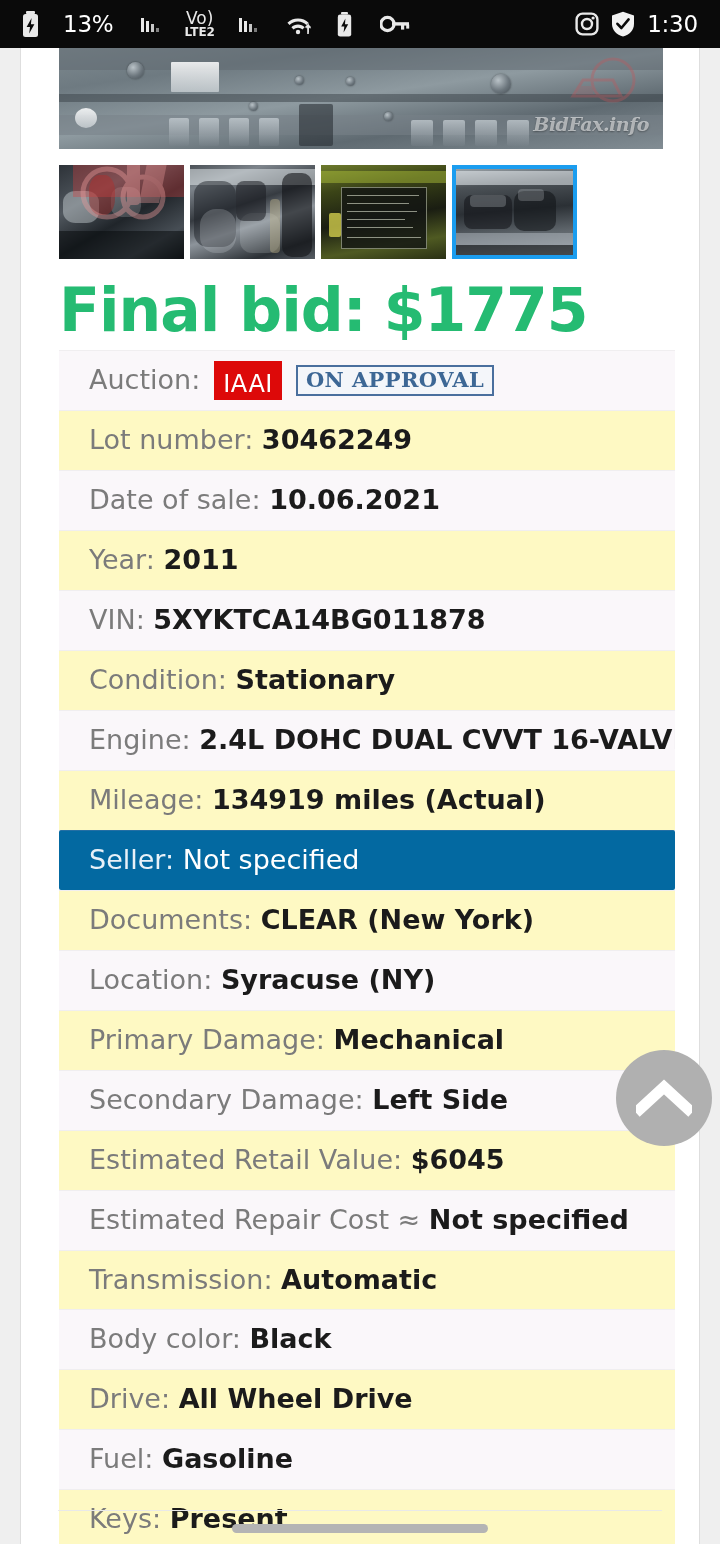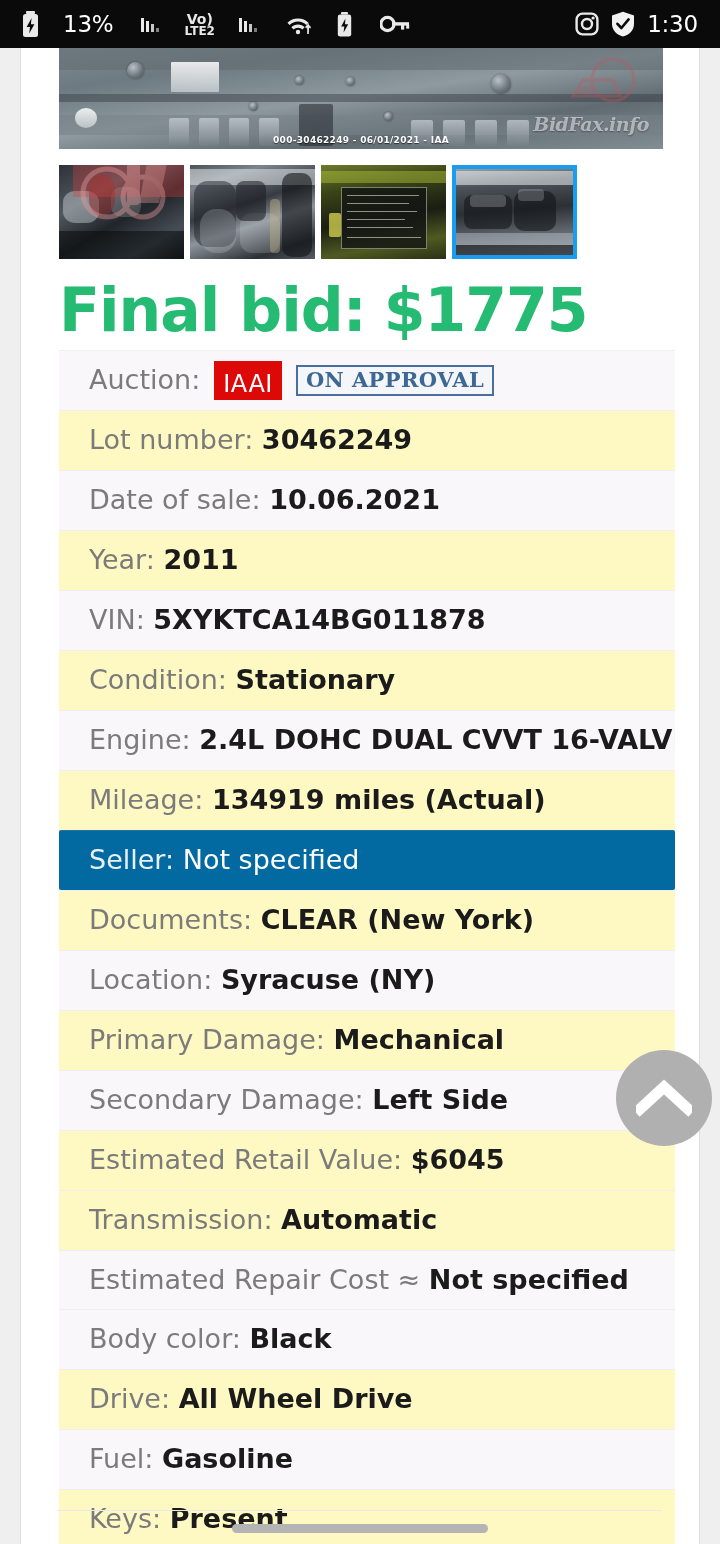--- a/index.html
+++ b/index.html
@@ -320,21 +320,21 @@
       <span class="sb-ico" style="margin-left:3px;">
         <svg width="20" height="24" viewBox="0 0 20 24">
           <rect x="0" y="6" width="3" height="14" fill="#e9e9e9"></rect>
           <rect x="5" y="9" width="3" height="11" fill="#e9e9e9"></rect>
           <rect x="10" y="12" width="3" height="8" fill="#e9e9e9" opacity=".85"></rect>
           <rect x="15" y="16" width="3" height="4" fill="#e9e9e9" opacity=".55"></rect>
         </svg>
       </span>
 
       <span class="sb-ico" style="flex-direction:column;line-height:1;">
-        <span style="color:#e9e9e9;font-size:14px;font-weight:700;">Vo)</span>
+        <span style="color:#e9e9e9;font-size:17px;font-weight:400;">Vo)</span>
         <span style="color:#e9e9e9;font-size:12px;font-weight:700;margin-top:-1px;">LTE2</span>
       </span>
 
       <span class="sb-ico">
         <svg width="20" height="24" viewBox="0 0 20 24">
           <rect x="0" y="6" width="3" height="14" fill="#e9e9e9"></rect>
           <rect x="5" y="9" width="3" height="11" fill="#e9e9e9"></rect>
           <rect x="10" y="12" width="3" height="8" fill="#e9e9e9" opacity=".85"></rect>
           <rect x="15" y="16" width="3" height="4" fill="#e9e9e9" opacity=".5"></rect>
         </svg>
@@ -416,21 +416,20 @@
           <div class="hero-rib" style="left:448px;top:72px;width:22px;height:26px;"></div>
           <div class="hero-rib" style="left:240px;top:56px;width:34px;height:42px;background:rgba(35,40,45,.55);"></div>
 
           <svg id="hero-stamp" viewBox="0 0 70 62">
             <circle cx="46" cy="24" r="21" fill="none" stroke="#c4565a" stroke-width="3"></circle>
             <path d="M6 40 L16 24 h30 l8 16 z" fill="none" stroke="#c4565a" stroke-width="3"></path>
             <rect x="10" y="30" width="16" height="8" fill="#c4565a" opacity=".5"></rect>
           </svg>
 
           <div id="hero-watermark">BidFax.info</div>
-          <div id="hero-caption">000-30462249 - 06/01/2021 - IAA</div>
         </div>
 
         <div id="thumbs">
 
           <div class="thumb th-dash">
             <div class="th-lightblob" style="left:4px;top:26px;width:36px;height:32px;"></div>
             <div class="th-lightblob" style="left:52px;top:22px;width:30px;height:30px;opacity:.5;"></div>
             <div class="th-blob" style="left:0;bottom:0;width:125px;height:28px;border-radius:0;background:rgba(10,12,14,.55);"></div>
             <div class="th-blob" style="left:30px;top:10px;width:26px;height:40px;background:rgba(150,40,38,.5);"></div>
             <div id="thumb-overlay-box"></div>
@@ -493,22 +492,22 @@
           <div class="spec-row alt"><span class="lbl">VIN:</span> <span class="val">5XYKTCA14BG011878</span></div>
           <div class="spec-row"><span class="lbl">Condition:</span> <span class="val">Stationary</span></div>
           <div class="spec-row alt"><span class="lbl">Engine:</span> <span class="val">2.4L DOHC DUAL CVVT 16-VALVE</span></div>
           <div class="spec-row"><span class="lbl">Mileage:</span> <span class="val">134919 miles (Actual)</span></div>
           <div class="spec-row alt highlight" style="background: #0369a1; border-top-color: rgb(36, 111, 164);"><span class="lbl">Seller:</span> <span class="val">Not specified</span></div>
           <div class="spec-row"><span class="lbl">Documents:</span> <span class="val">CLEAR (New York)</span></div>
           <div class="spec-row alt"><span class="lbl">Location:</span> <span class="val">Syracuse (NY)</span></div>
           <div class="spec-row"><span class="lbl">Primary Damage:</span> <span class="val">Mechanical</span></div>
           <div class="spec-row alt"><span class="lbl">Secondary Damage:</span> <span class="val">Left Side</span></div>
           <div class="spec-row"><span class="lbl">Estimated Retail Value:</span> <span class="val">$6045</span></div>
+          <div class="spec-row alt"><span class="lbl">Estimated Repair Cost ≈</span> <span class="val">Not specified</span></div>
           <div class="spec-row"><span class="lbl">Transmission:</span> <span class="val">Automatic</span></div>
-          <div class="spec-row alt"><span class="lbl">Estimated Repair Cost ≈</span> <span class="val">Not specified</span></div>
           <div class="spec-row alt"><span class="lbl">Body color:</span> <span class="val">Black</span></div>
           <div class="spec-row"><span class="lbl">Drive:</span> <span class="val">All Wheel Drive</span></div>
           <div class="spec-row alt"><span class="lbl">Fuel:</span> <span class="val">Gasoline</span></div>
           <div class="spec-row"><span class="lbl">Keys:</span> <span class="val">Present</span></div>
           <div class="spec-row alt"><span class="lbl">Notes:</span> <span class="val">Not specified</span></div>
         </div>
 
     </div>
 
     <div id="scroll-top-fab" style="background: rgb(176, 176, 176);">

